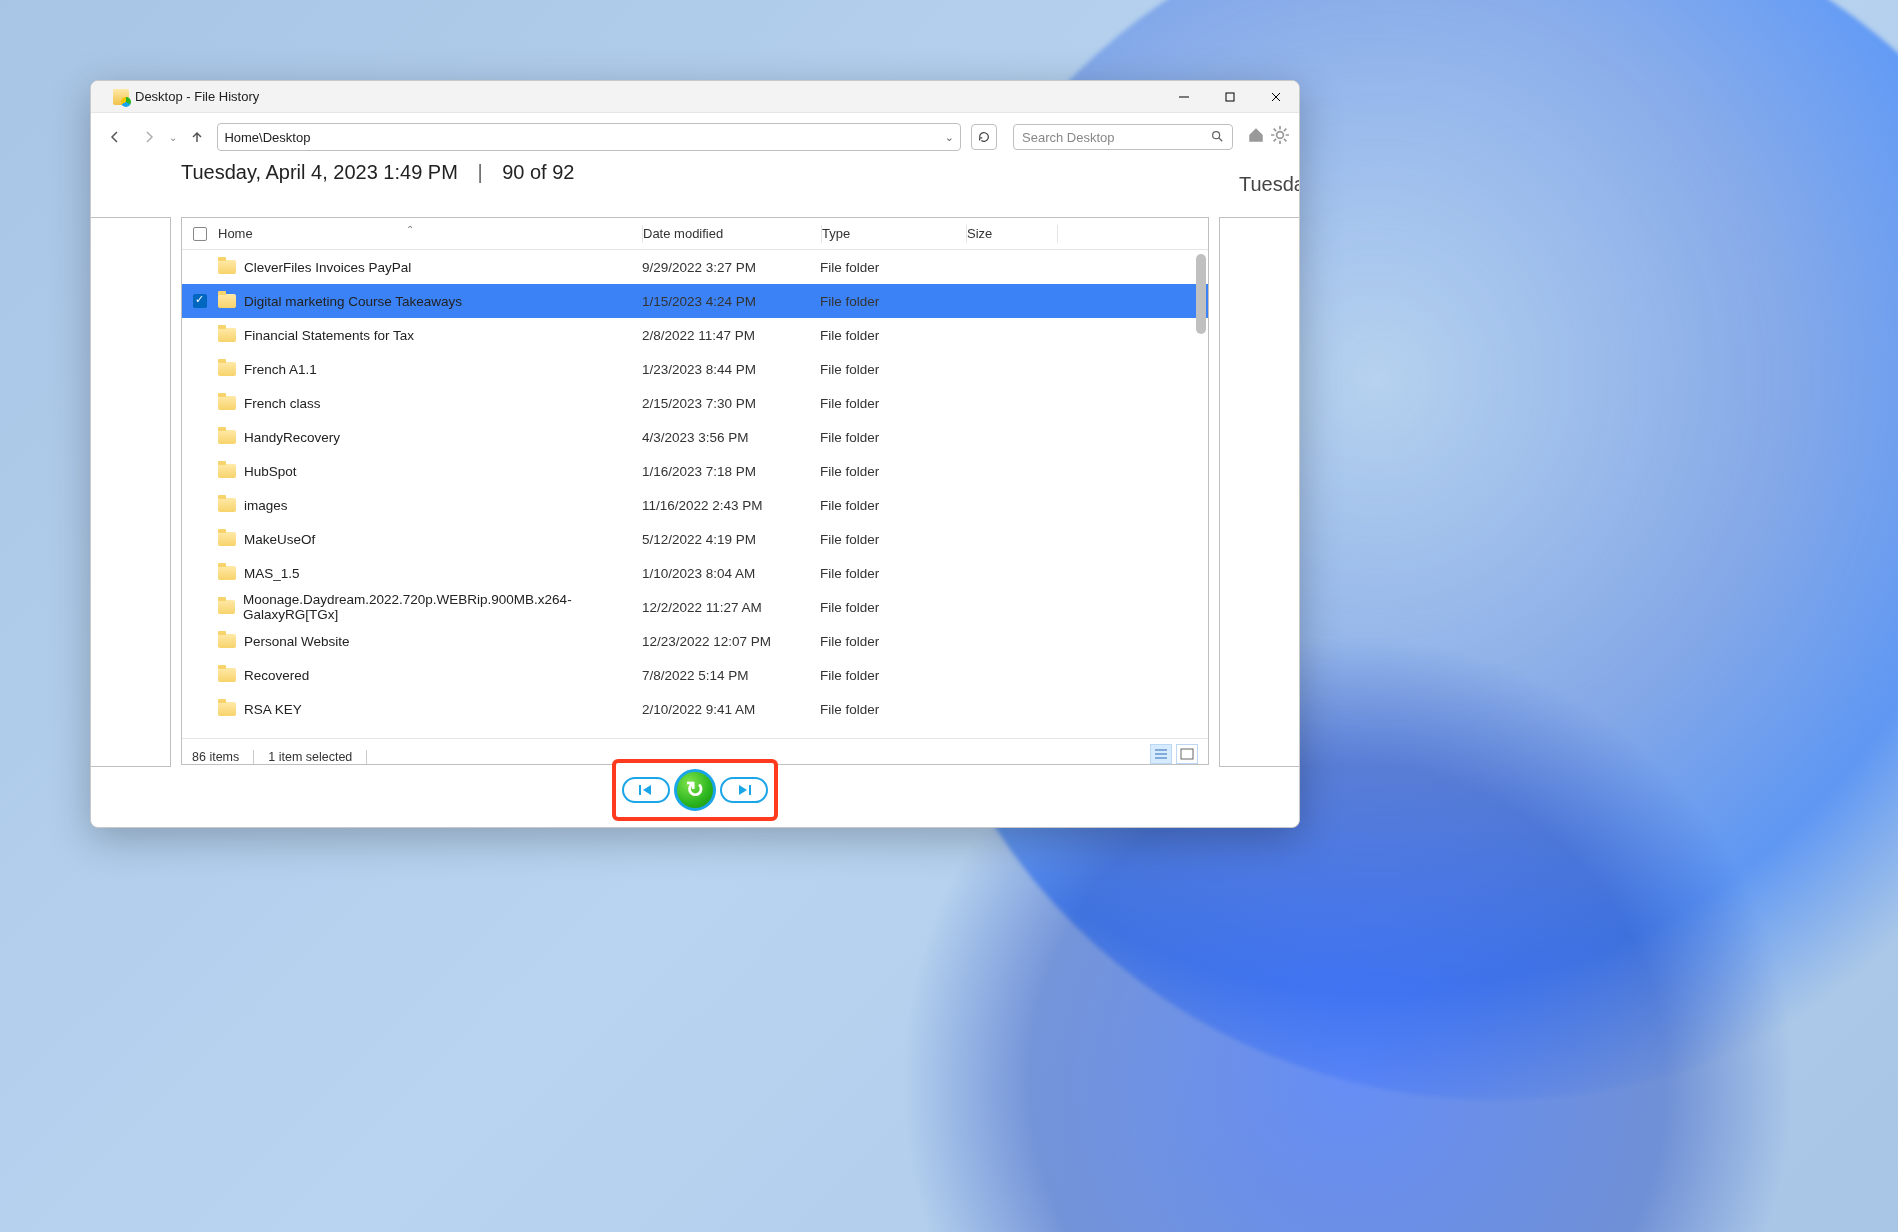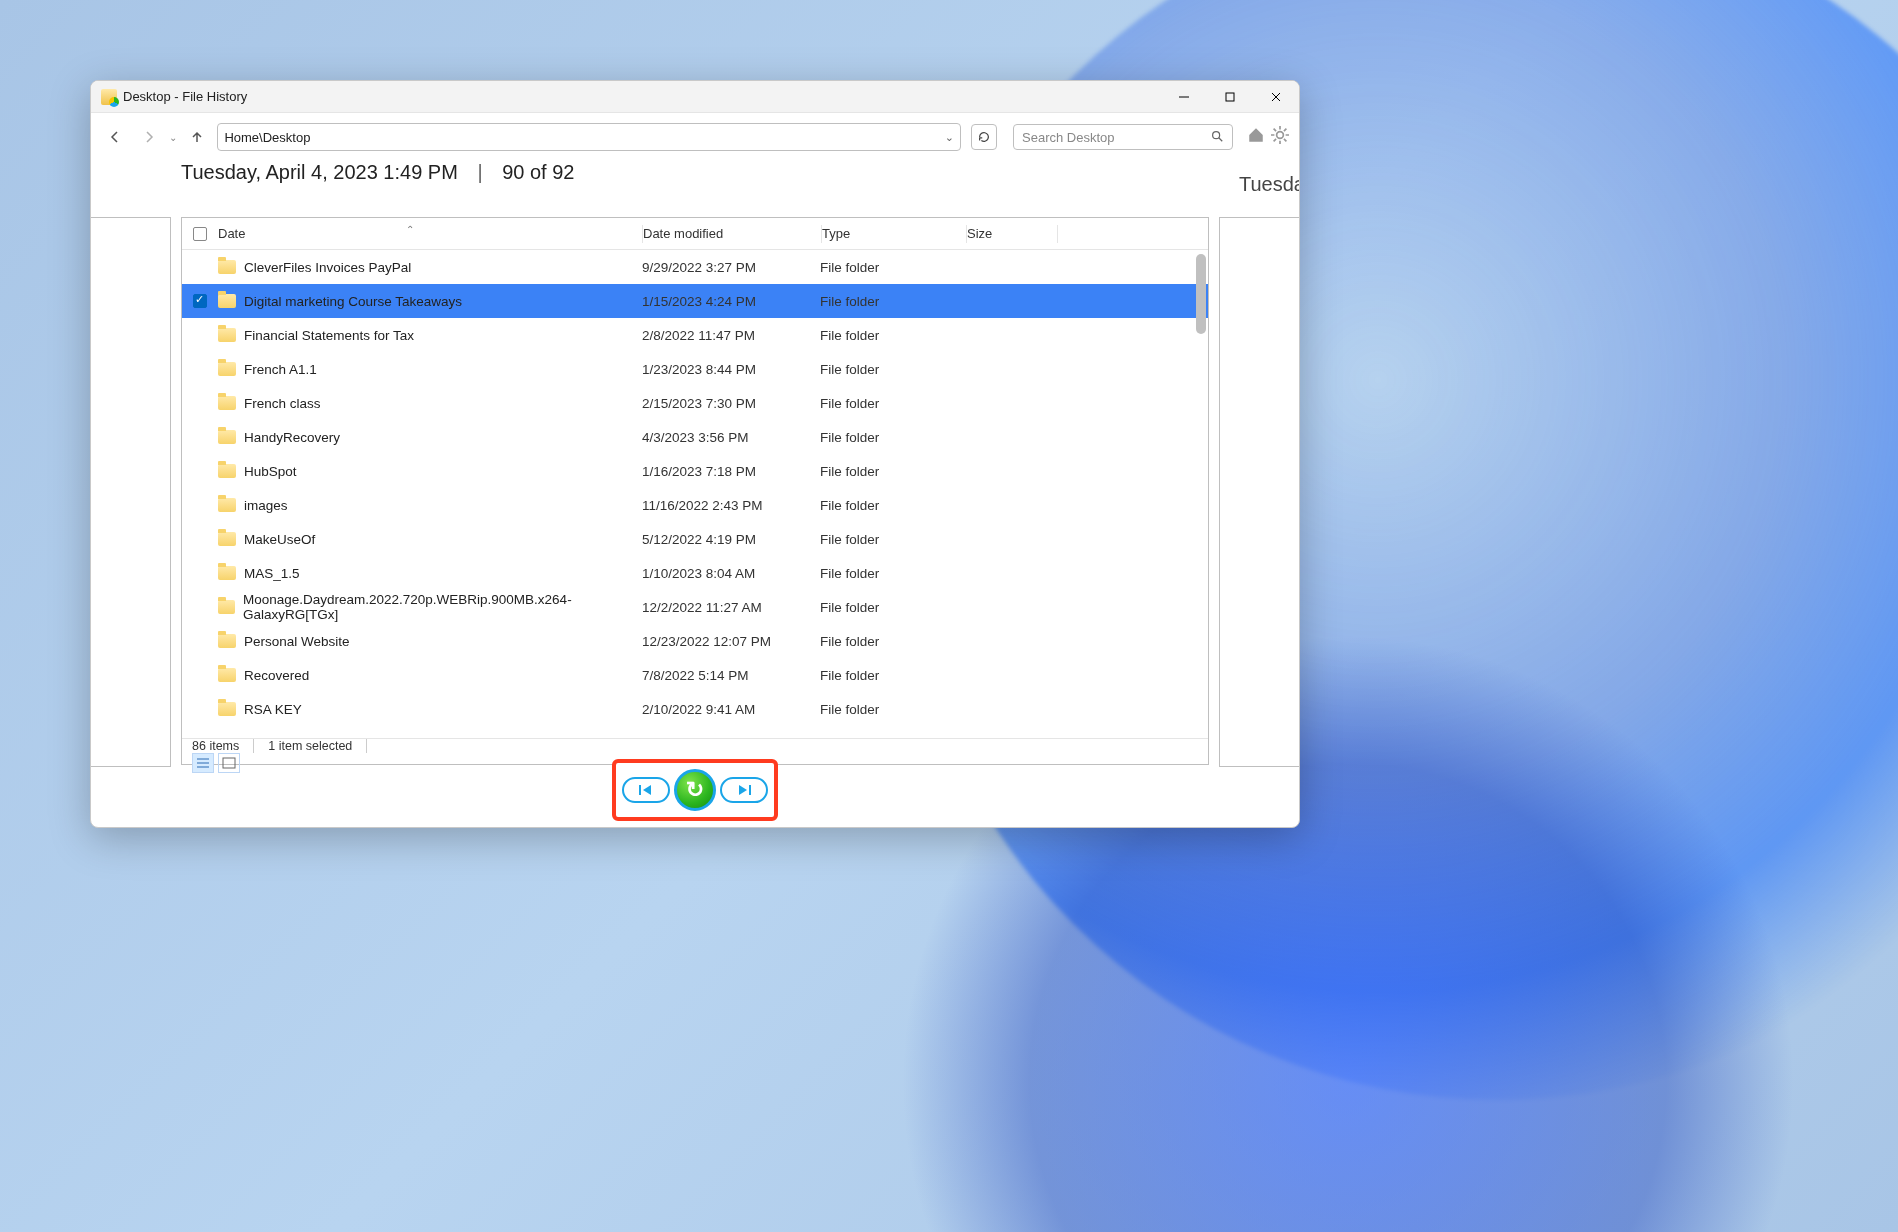--- a/index.html
+++ b/index.html
@@ -42,21 +42,21 @@
   }
   .titlebar {
     height: 32px;
     background: #f3f3f3;
     display: flex;
     align-items: center;
     padding-left: 10px;
     justify-content: space-between;
     border-bottom: 1px solid #e5e5e5;
   }
-  .titlebar .title-left { display:flex; align-items:center; gap:6px; font-size:13px; color:#222; }
+  .titlebar .title-left { display:flex; align-items:center; gap:6px; font-size:13px; color:#222;margin-left:12px; }
   .win-controls { display:flex; }
   .win-btn { width:46px; height:32px; display:flex; align-items:center; justify-content:center; color:#000; font-size:14px;}
 
   .toolbar {
     height: 48px;
     display:flex;
     align-items:center;
     padding: 0 10px;
     gap:6px;
   }
@@ -152,26 +152,25 @@
   .folder-ico { width:18px; height:14px; background:linear-gradient(#ffe9a8,#f7d36b); border-radius:2px; position:relative; }
   .folder-ico::before { content:""; position:absolute; top:-3px; left:0; width:8px; height:4px; background:#f7d36b; border-radius:1px 1px 0 0; }
   .chkbox { width:14px; height:14px; border:1px solid #888; border-radius:2px; background:#fff; }
   .chkbox.checked { background:#0067c0; border-color:#0067c0; position:relative; }
   .chkbox.checked::after { content:"✓"; color:#fff; font-size:11px; position:absolute; left:1px; top:-2px;}
 
   .statusbar {
     height:26px;
     border-top:1px solid #e5e5e5;
     display:flex;
-    align-items:flex-start;
+    align-items:flex-end;
     padding:0 10px;
     font-size:12.5px;
     color:#333;
     justify-content:space-between;
-    flex-direction:column;
   }
   .status-left { display:flex; gap:14px; align-items:center;}
   .status-left .vdiv { width:1px; height:14px; background:#ccc; }
   .view-toggles { display:flex; gap:4px; }
   .view-btn { width:22px; height:20px; border:1px solid #bcd6f5; display:flex; align-items:center; justify-content:center; font-size:12px; color:#444;}
   .view-btn.active { background:#d6ebff; }
 
   .scroll-thumb { position:absolute; right:2px; top:4px; width:10px; height:80px; background:#c0c0c0; border-radius:5px; }
 
   .bottom-controls {
@@ -318,21 +317,21 @@
     <div class="version-peek">Tuesda</div>
 
     <div class="panel-left"></div>
     <div class="panel-right"></div>
 
     <div class="filepanel">
       <div class="col-headers">
         <div class="col-chk">
             <div class="chkbox"></div>
           </div>
-        <div class="col-name"><span>Date</span><span class="sort-caret">⌃</span></div>
+        <div class="col-name"><span>Home</span><span class="sort-caret">⌃</span></div>
         <div class="col-sep"></div>
         <div class="col-date">Date modified</div>
         <div class="col-sep"></div>
         <div class="col-type">Type</div>
         <div class="col-sep"></div>
         <div class="col-size">Size</div>
         <div class="col-sep"></div>
       </div>
       <div class="filelist" id="filelist">
         <div class="row">

